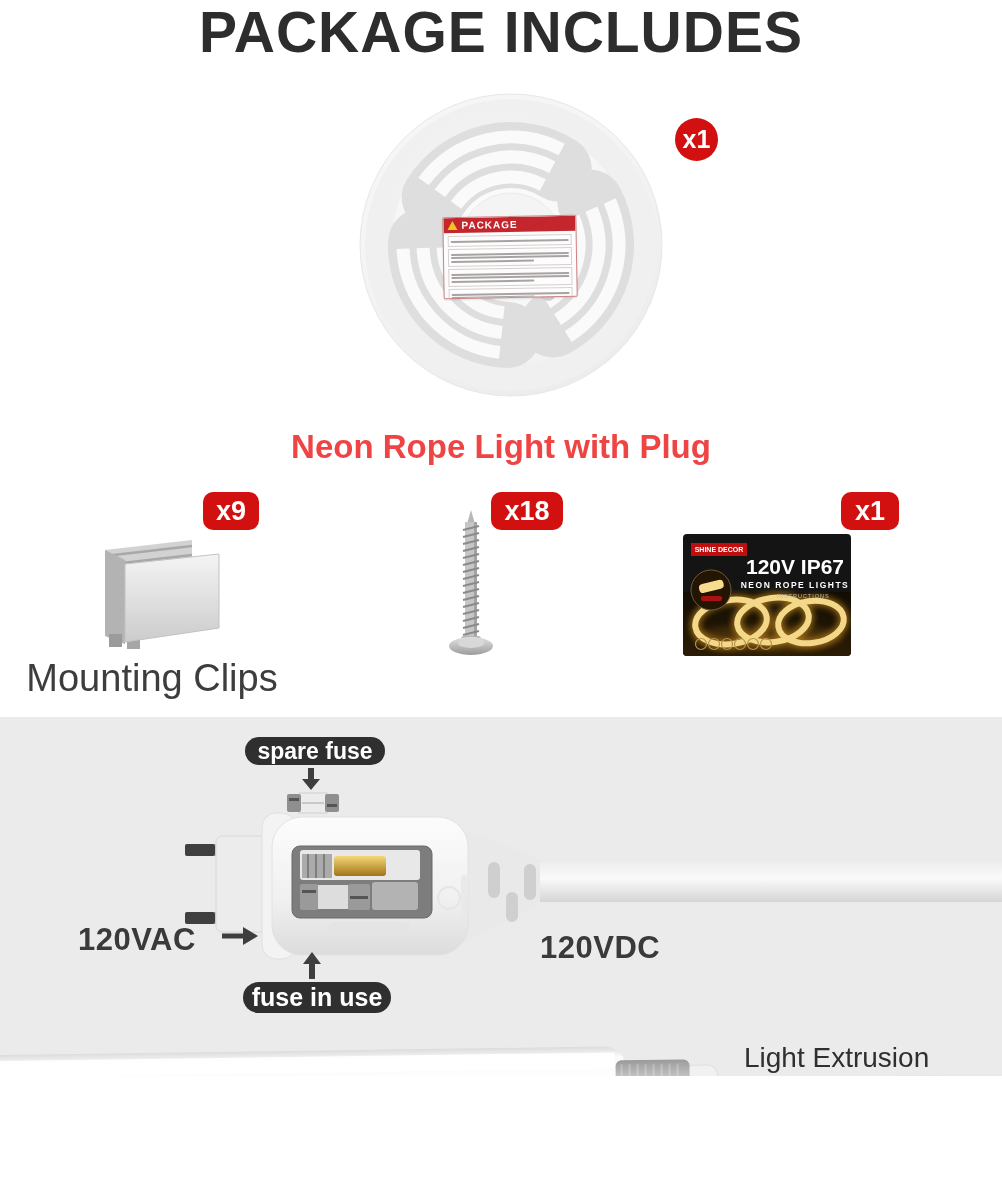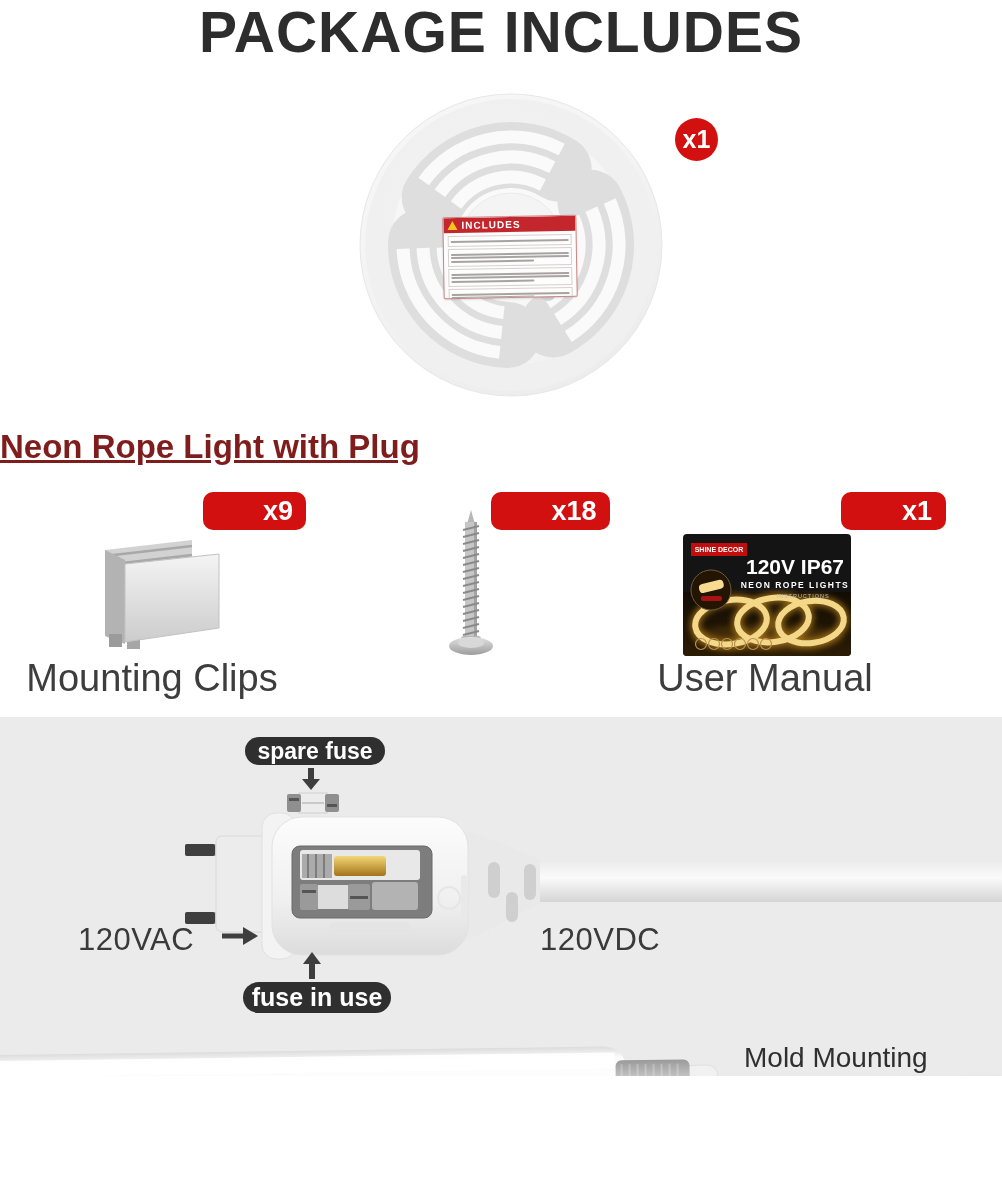--- a/index.html
+++ b/index.html
@@ -20,37 +20,37 @@
                  border:1px solid #cc8484;border-radius:2px;box-shadow:0 1px 2px rgba(0,0,0,.12);
                  transform:rotate(-1deg);overflow:hidden;}
   .warn-head{height:15px;background:#c3262c;display:flex;align-items:center;gap:4px;
              padding:0 4px;color:#fff;font-size:10px;font-weight:700;letter-spacing:1px;}
   .warn-tri{width:0;height:0;border-left:5px solid transparent;border-right:5px solid transparent;
             border-bottom:9px solid #f2c41d;}
   .warn-body{padding:3px 4px;}
   .warn-group{border:1px solid #d8cfcf;margin-bottom:2px;padding:2px 2px;}
   .warn-line{height:2px;background:#a9a2a2;margin:1.5px 0;border-radius:1px;}
   .warn-line.short{width:70%;}
-  .spool-caption{left:0;top:428px;width:1002px;font-size:33px;font-weight:700;color:#7f1d1d;text-decoration:underline;}
+  .spool-caption{left:0;top:428px;width:1002px;text-align:center;font-size:33px;font-weight:700;color:#ef4444;}
 
   
   .item{position:absolute;top:490px;width:270px;height:212px;}
   .badge-rect{position:absolute;top:2px;height:38px;background:#d2100f;border-radius:10px;
               color:#fff;display:flex;align-items:center;justify-content:center;
-              font-size:27px;font-weight:700;padding-left:47px;}
+              font-size:27px;font-weight:700;}
   .item-label{position:absolute;top:167px;left:0;width:100%;text-align:center;
               font-size:38px;color:#3d3d3d;}
 
   
   .gray-section{left:0;top:717px;width:1002px;height:483px;background:#ebebeb;padding-left:44px;}
   .pill{position:absolute;background:#2f2f2f;color:#fff;font-weight:700;
         display:flex;align-items:center;justify-content:center;border-radius:17px;}
   .pill.spare{left:245px;top:20px;width:140px;height:28px;font-size:23px;}
   .pill.inuse{left:243px;top:265px;width:148px;height:31px;font-size:25px;}
-  .volt-label{position:absolute;font-size:31px;color:#3a3a3a;letter-spacing:.5px;}
+  .volt-label{position:absolute;font-size:31px;color:#3a3a3a;letter-spacing:.5px;font-weight:bold;}
   .mold-label{position:absolute;left:744px;top:325px;font-size:28px;color:#2f2f2f;}
   svg text{font-family:"Liberation Sans",sans-serif;}
 </style>
 </head>
 <body>
 
 <div class="page">
 
   <div class="abs page-title">PACKAGE INCLUDES</div>
 
@@ -83,21 +83,21 @@
       <path d="M 147.7 264.4 A 108 108 0 0 1 51.1 160.8"></path>
     </g>
     <circle cx="159" cy="157" r="52" fill="#f4f4f4" stroke="#ebebeb"></circle>
     <rect x="150" y="196" width="24" height="8" rx="4" fill="#fdfdfd" transform="rotate(28 162 200)"></rect>
     <circle cx="196" cy="205" r="8" fill="#d3d3d3"></circle>
   </svg>
 
   <div class="abs warning-label">
     <div class="warn-head">
       <span class="warn-tri"></span>
-      <span>INCLUDES</span>
+      <span>PACKAGE</span>
     </div>
     <div class="warn-body">
       <div class="warn-group">
           <div class="warn-line"></div>
         </div>
       <div class="warn-group">
           <div class="warn-line"></div>
           <div class="warn-line"></div>
           <div class="warn-line short"></div>
         </div>
@@ -223,21 +223,20 @@
         <g fill="none" stroke="#b89350" stroke-width="1.2">
           <circle cx="18" cy="110" r="5.5"></circle>
             <circle cx="31" cy="110" r="5.5"></circle>
           <circle cx="44" cy="110" r="5.5"></circle>
             <circle cx="57" cy="110" r="5.5"></circle>
           <circle cx="70" cy="110" r="5.5"></circle>
             <circle cx="83" cy="110" r="5.5"></circle>
         </g>
       </g>
     </svg>
-    <div class="item-label">User Manual</div>
   </div>
 
   <div class="abs gray-section">
 
     <div class="pill spare">spare fuse</div>
 
     <svg class="abs" style="left:301px;top:51px" width="20" height="22" viewBox="0 0 20 22">
       <rect x="7" y="0" width="6" height="12" fill="#3e3e3e"></rect>
       <polygon points="1,11 19,11 10,22" fill="#3e3e3e"></polygon>
     </svg>
@@ -306,21 +305,21 @@
       <rect x="330" y="142" width="80" height="10" rx="5" fill="#e3e3e3" opacity=".6"></rect>
     </svg>
 
     <div class="volt-label" style="left:78px;top:205px">120VAC</div>
 
     <svg class="abs" style="left:222px;top:208px" width="36" height="22" viewBox="0 0 36 22">
       <rect x="0" y="8.5" width="23" height="5" fill="#3e3e3e"></rect>
       <polygon points="21,2 21,20 36,11" fill="#3e3e3e"></polygon>
     </svg>
 
-    <div class="volt-label" style="left:540px;top:205px">120VDC</div>
+    <div class="volt-label" style="left:540px;top:213px">120VDC</div>
 
     <svg class="abs" style="left:303px;top:235px" width="18" height="27" viewBox="0 0 18 27">
       <polygon points="9,0 0,12 18,12" fill="#3e3e3e"></polygon>
       <rect x="6" y="11" width="6" height="16" fill="#3e3e3e"></rect>
     </svg>
 
     <div class="pill inuse">fuse in use</div>
 
     <svg class="abs" style="left:0;top:323px;transform:rotate(-0.8deg);transform-origin:500px 60px" width="1002" height="140" viewBox="0 0 1002 140">
       <defs>
@@ -356,15 +355,15 @@
         <line x1="638" y1="26" x2="638" y2="60"></line>
           <line x1="646" y1="26" x2="646" y2="60"></line>
         <line x1="654" y1="26" x2="654" y2="60"></line>
           <line x1="662" y1="26" x2="662" y2="60"></line>
         <line x1="670" y1="26" x2="670" y2="60"></line>
           <line x1="678" y1="26" x2="678" y2="60"></line>
       </g>
       <path d="M712,41 H1002 V83 H712 Q702,83 702,62 Q702,41 712,41 Z" fill="url(#thinCableGrad)"></path>
     </svg>
 
-    <div class="mold-label">Mold Mounting</div>
+    <div class="mold-label">Light Extrusion</div>
   </div>
 </div>
 
 </body></html>

